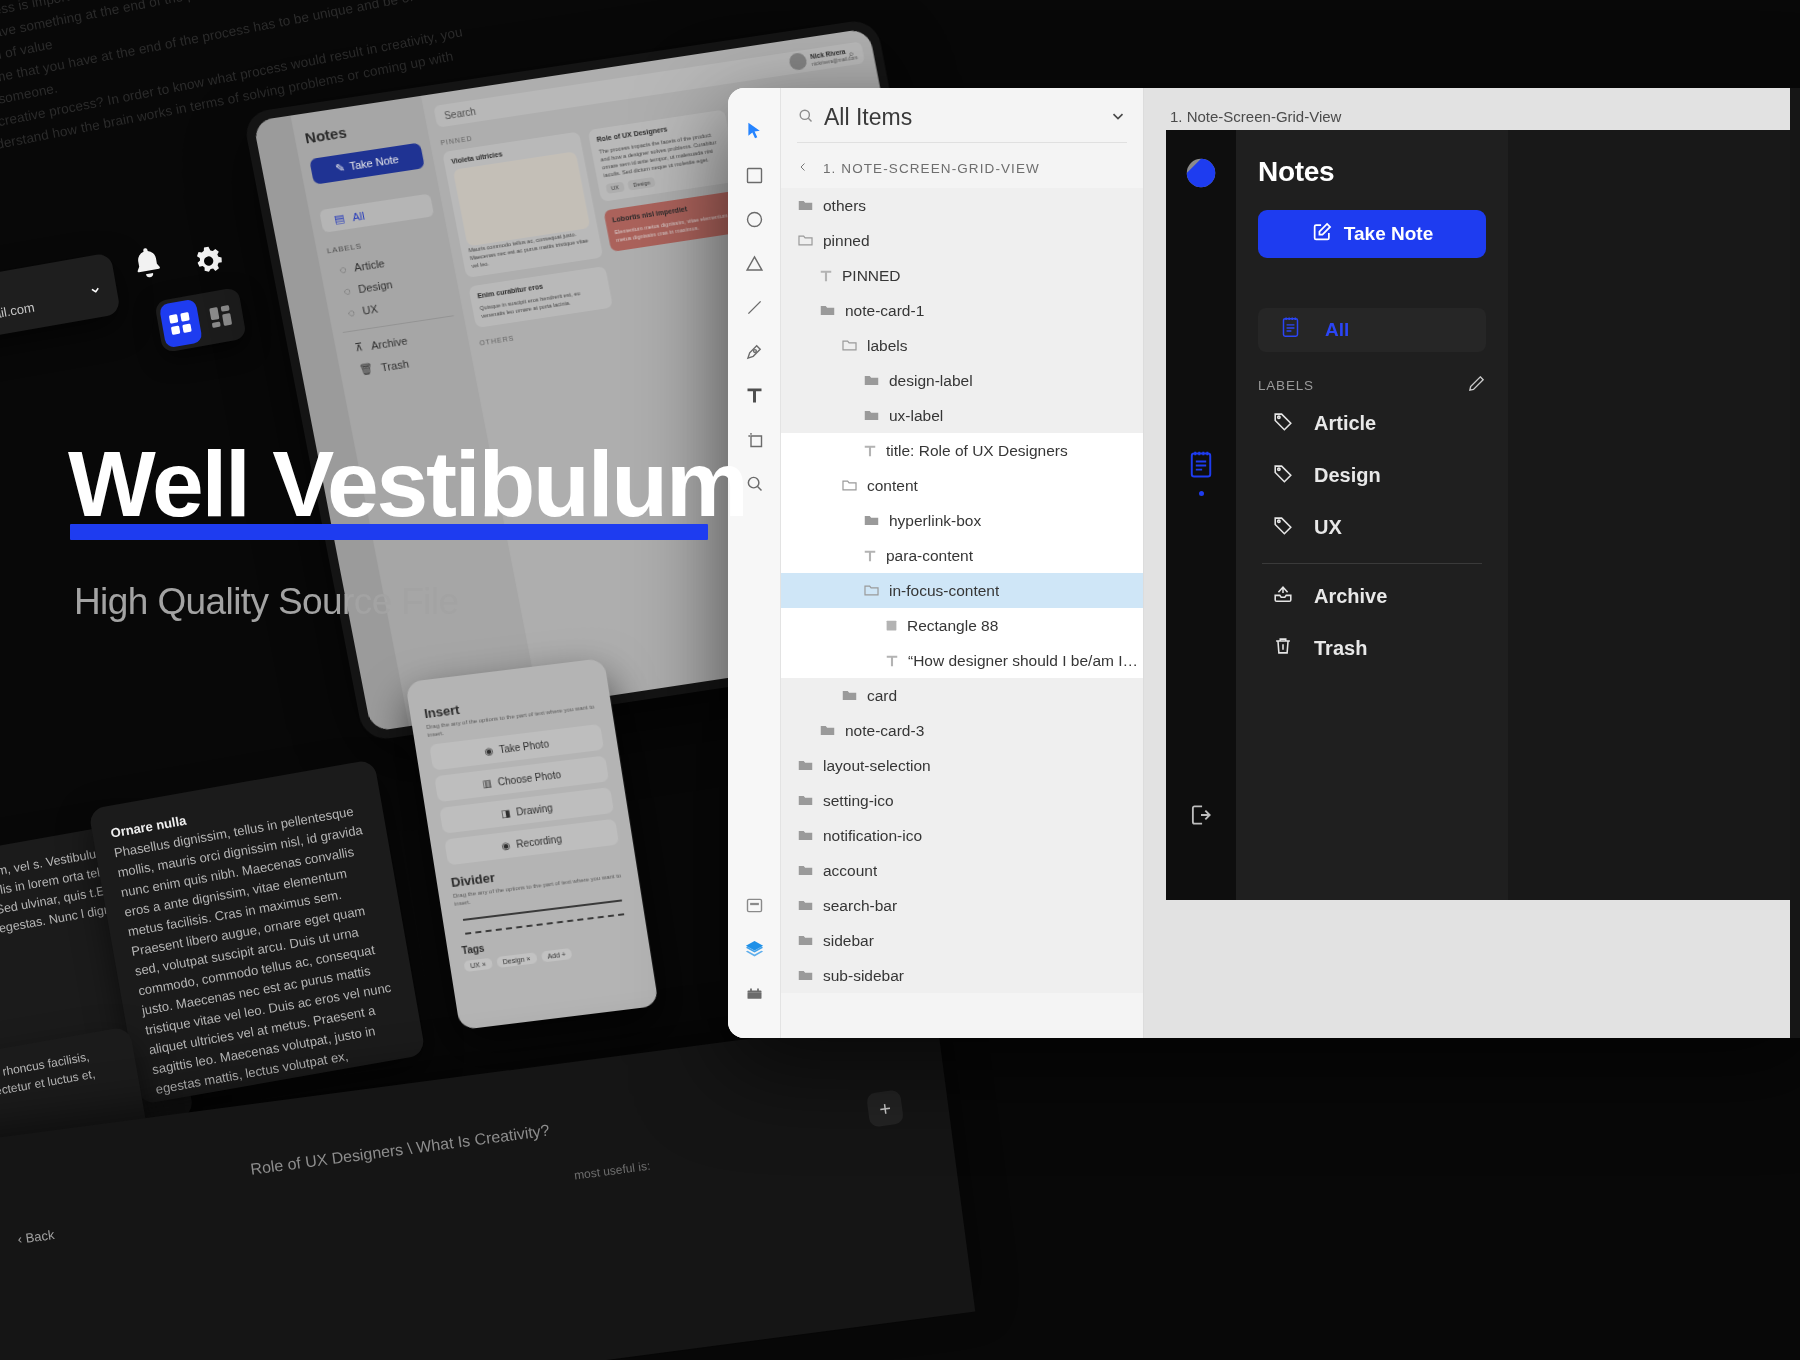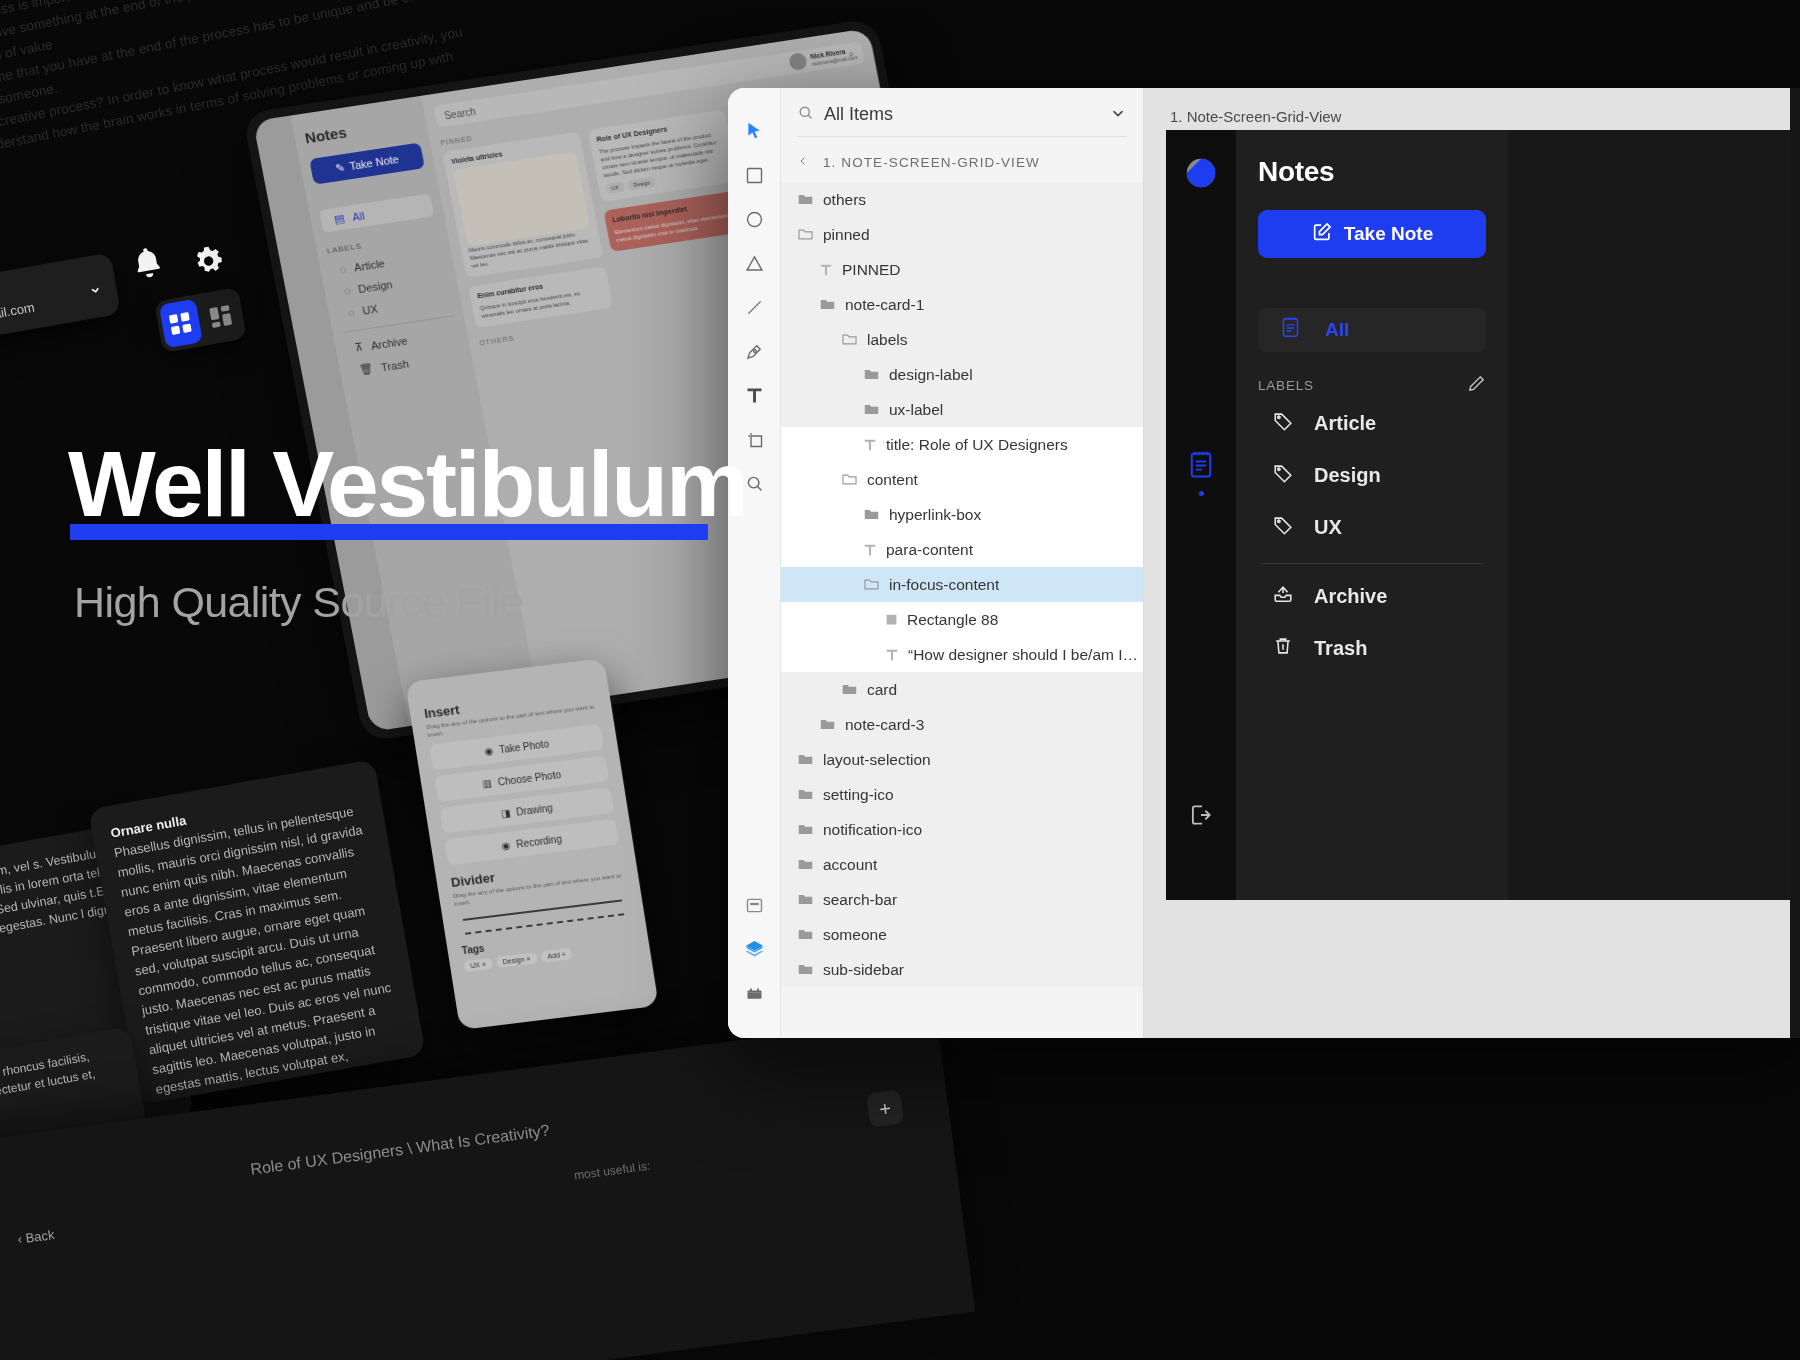--- a/index.html
+++ b/index.html
@@ -46,21 +46,21 @@
   
   .hero{position:absolute;left:68px;top:436px;width:760px;}
   .hero h1{
     margin:0;color:#ffffff;font-size:93px;line-height:96px;font-weight:bold;
     letter-spacing:-2.2px;position:relative;z-index:2;
   }
   .hero .uline{
     position:absolute;left:2px;top:88px;width:638px;height:16px;background:#1e3cf0;z-index:1;border-radius:1px;
   }
   .hero h2{
-    margin:46px 0 0 6px;color:#a3a3a3;font-size:43px;line-height:48px;font-weight:normal;letter-spacing:-.6px;
+    margin:46px 0 0 6px;color:#a3a3a3;font-size:37px;line-height:48px;font-weight:normal;letter-spacing:-.6px;
   }
 
   
   .tablet{
     position:absolute;left:300px;top:60px;width:640px;height:640px;
     transform:rotate(-11deg) skewY(2.4deg);
     background:#161616;border-radius:26px;box-shadow:0 24px 70px rgba(0,0,0,.65);
     overflow:hidden;filter:blur(.7px);opacity:.92;
   }
   .tablet .inner{position:absolute;inset:9px;border-radius:20px;background:#b9b9b9;overflow:hidden;display:flex;}
@@ -137,21 +137,21 @@
   }
   .tb-ico{width:42px;height:42px;display:flex;align-items:center;justify-content:center;margin-bottom:2px;}
   .tb-bottom{position:absolute;bottom:22px;left:0;width:52px;display:flex;flex-direction:column;align-items:center;}
 
   .layers{
     width:362px;background:#f4f4f4;border-left:1px solid #e3e3e3;border-right:1px solid #dcdcdc;
     display:flex;flex-direction:column;
   }
   .lsearch{padding:16px 16px 0;}
   .lsearch .row{display:flex;align-items:center;gap:10px;padding-bottom:11px;border-bottom:1px solid #e0e0e0;}
-  .lsearch .val{flex:1;font-size:18px;color:#3a3a3a;}
+  .lsearch .val{flex:1;font-size:23px;color:#3a3a3a;}
   .lsearch .chev{color:#4a4a4a;font-size:15px;}
 
   .crumb{display:flex;align-items:center;gap:14px;padding:16px 16px 10px;}
   .crumb .back{color:#6a6a6a;font-size:15px;}
   .crumb .txt{font-size:13.5px;color:#6e6e6e;letter-spacing:1.1px;}
 
   .tree{flex:1;overflow:hidden;}
   .row{display:flex;align-items:center;height:35px;padding-left:16px;box-sizing:border-box;gap:9px;}
   .row.alt{background:#efefef;}
   .row.white{background:#ffffff;}
@@ -658,21 +658,21 @@
               </svg>
             </span>
             <span class="nm">search-bar</span>
           </div>
           <div class="row alt ind1">
             <span style="display: flex;">
               <svg width="17" height="17" viewBox="0 0 24 24" fill="#9a9a9a">
                 <path d="M2.5 5.5h7l2 2.5h10v10.5H2.5z"></path>
               </svg>
             </span>
-            <span class="nm">someone</span>
+            <span class="nm">sidebar</span>
           </div>
           <div class="row alt ind1">
             <span style="display: flex;">
               <svg width="17" height="17" viewBox="0 0 24 24" fill="#9a9a9a">
                 <path d="M2.5 5.5h7l2 2.5h10v10.5H2.5z"></path>
               </svg>
             </span>
             <span class="nm">sub-sidebar</span>
           </div>
         </div>

